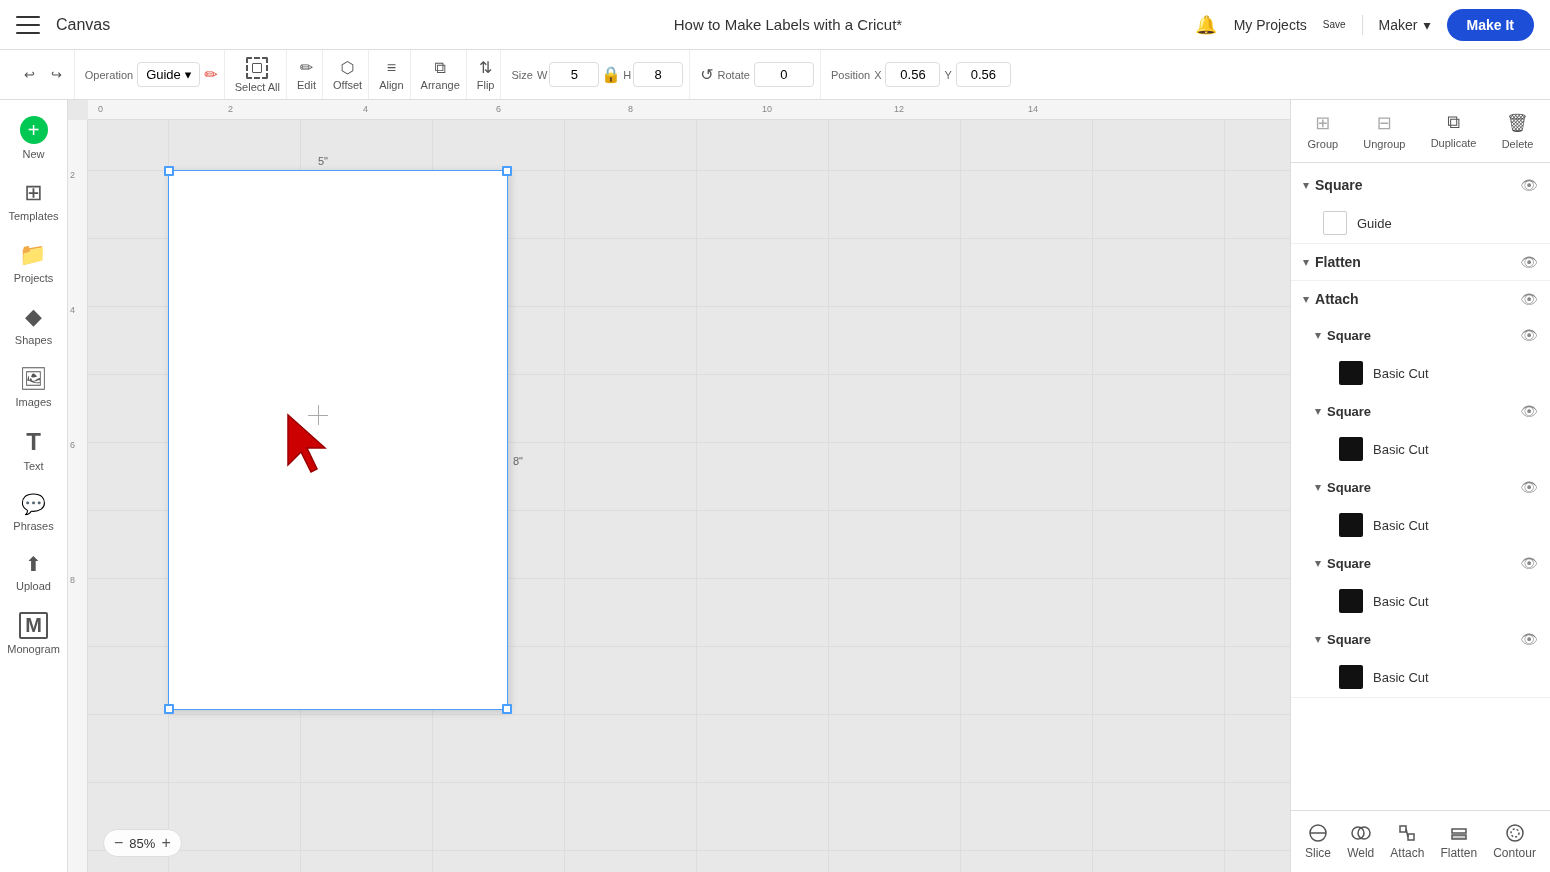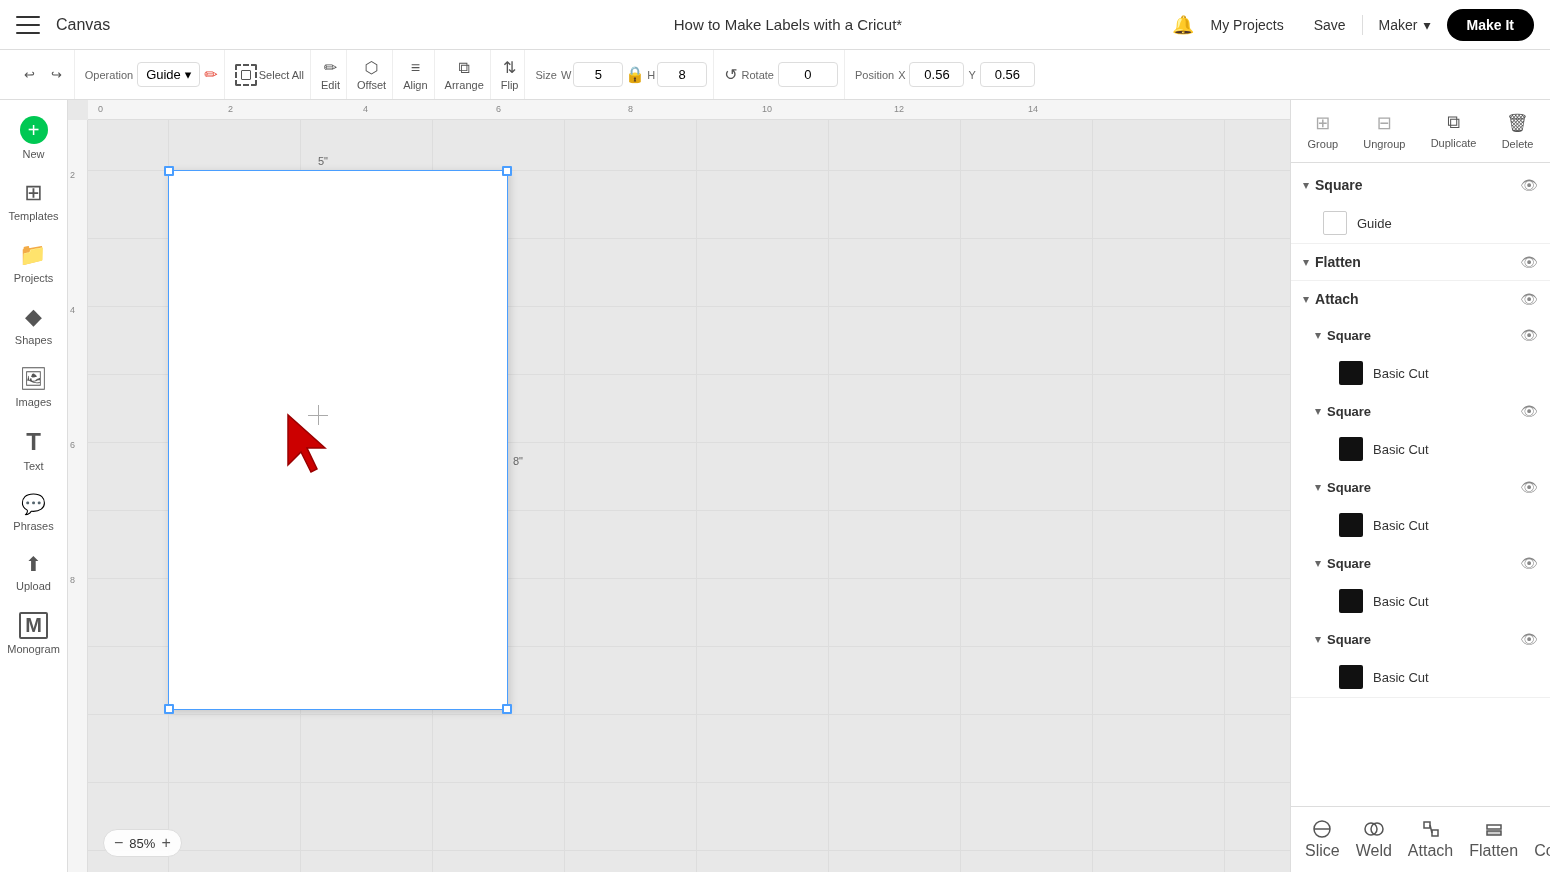--- a/index.html
+++ b/index.html
@@ -17,24 +17,24 @@
       z-index: 100;
     }
     .nav-left { display: flex; align-items: center; gap: 16px; }
     .hamburger { width: 24px; height: 18px; display: flex; flex-direction: column; justify-content: space-between; cursor: pointer; }
     .hamburger span { height: 2px; background: #333; border-radius: 2px; }
     .nav-canvas-label { font-size: 16px; font-weight: 500; color: #333; }
     .nav-title { position: absolute; left: 50%; transform: translateX(-50%); font-size: 15px; color: #333; margin-left: 13px; }
     .nav-right { display: flex; align-items: center; gap: 16px; margin-left: auto; }
     .bell-icon { font-size: 18px; cursor: pointer; color: #555; }
     .my-projects { font-size: 14px; color: #333; cursor: pointer; }
-    .save-btn { font-size: 14px; color: #333; cursor: pointer; margin-left: 14px; }
+    .save-btn { font-size: 10px; color: #333; cursor: pointer; }
     .nav-divider { width: 1px; height: 20px; background: #ddd; }
     .maker-selector { display: flex; align-items: center; gap: 6px; font-size: 14px; color: #333; cursor: pointer; }
-    .make-it-btn { background: #000000; color: #fff; border: none; border-radius: 20px; padding: 8px 20px; font-size: 14px; font-weight: 600; cursor: pointer; }
+    .make-it-btn { background: #1d4ed8; color: #fff; border: none; border-radius: 20px; padding: 8px 20px; font-size: 14px; font-weight: 600; cursor: pointer; }
 
     
     .toolbar {
       height: 50px;
       background: #fff;
       border-bottom: 1px solid #ddd;
       display: flex;
       align-items: center;
       padding: 0 12px;
       gap: 4px;
@@ -324,21 +324,21 @@
       display: flex;
       flex-direction: column;
       align-items: center;
       gap: 3px;
       cursor: pointer;
       padding: 4px 6px;
       border-radius: 4px;
       background: none;
       border: none;
     }
-    .bottom-btn .btn-label { font-size: 16px; color: #555; }
+    .bottom-btn .btn-label { font-size: 12px; color: #555; }
 
     
     .ruler-top-inner {
       position: relative;
       height: 100%;
       width: 100%;
     }
     .ruler-number {
       position: absolute;
       font-size: 9px;
@@ -393,21 +393,21 @@
     <div class="operation-select">
       <span class="operation-label">Operation</span>
       <div class="select-dropdown">
         <span>Guide</span>
         <span>▾</span>
       </div>
       <span class="pencil-icon" style="color:#e74c3c">✏</span>
     </div>
   </div>
   <div class="toolbar-section">
-    <div style="display:flex;flex-direction:row;align-items:center;gap:2px">
+    <div style="display:flex;flex-direction:column;align-items:center;gap:2px">
       <div style="width:22px;height:22px;border:2px dashed #555;border-radius:2px;display:flex;align-items:center;justify-content:center;cursor:pointer">
         <div style="width:10px;height:10px;border:1.5px solid #555;border-radius:1px"></div>
       </div>
       <span style="font-size:11px;color:#555">Select All</span>
     </div>
   </div>
   <div class="toolbar-section">
     <div style="display:flex;flex-direction:column;align-items:center;gap:2px;cursor:pointer">
       <span style="font-size:16px;color:#555">✏</span>
       <span style="font-size:11px;color:#555">Edit</span>

